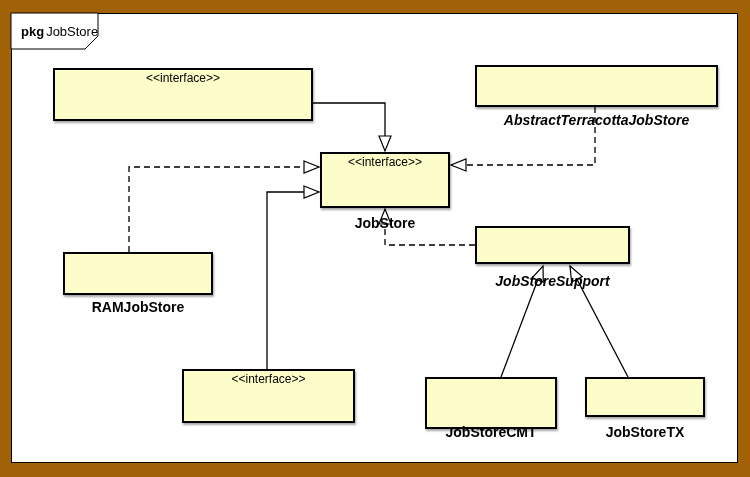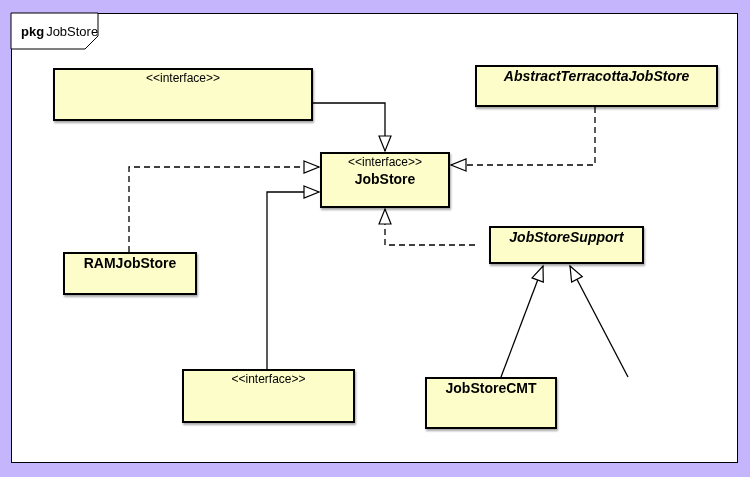--- a/index.html
+++ b/index.html
@@ -5,21 +5,21 @@
   html, body {
     margin: 0;
     padding: 0;
     background: #ffffff;
     font-family: "Liberation Sans", sans-serif;
   }
   .stage {
     position: relative;
     width: 750px;
     height: 477px;
-    background: #c4b5fd;
+    background: #a16207;
     overflow: hidden;
   }
   .frame {
     position: absolute;
     left: 11px; top: 13px;
     width: 727px; height: 450px;
     border: 1px solid #000;
     box-sizing: border-box;
     background: #ffffff;
     z-index: 0;
@@ -57,20 +57,21 @@
     line-height: 16px;
     font-weight: normal;
     text-align: center;
   }
   .cname {
     font-size: 14px;
     line-height: 18px;
     font-weight: bold;
     text-align: center;
     white-space: nowrap;
+    margin-top: 44px;
   }
   .abstract { font-style: italic; }
 </style>
 </head>
 <body>
 
 <div class="stage">
 
   <div class="frame"></div>
 
@@ -108,30 +109,33 @@
 
   <div class="node" style="left:475px; top:65px; width:243px; height:42px;">
     <div class="cname abstract">AbstractTerracottaJobStore</div>
   </div>
 
   <div class="node" style="left:320px; top:152px; width:130px; height:56px;">
     <div class="stereo">&lt;&lt;interface&gt;&gt;</div>
     <div class="cname">JobStore</div>
   </div>
 
-  <div class="node" style="left:63px; top:252px; width:134px; height:43px;">
+  <div class="node" style="left:63px; top:252px; width:150px; height:43px;">
     <div class="cname">RAMJobStore</div>
   </div>
 
-  <div class="node" style="left:489px; top:226px; width:155px; height:38px;">
+  <div class="node" style="left:475px; top:226px; width:155px; height:38px;">
     <div class="cname abstract">JobStoreSupport</div>
   </div>
 
   <div class="node" style="left:182px; top:369px; width:173px; height:54px;">
     <div class="stereo">&lt;&lt;interface&gt;&gt;</div>
   </div>
 
   <div class="node" style="left:425px; top:377px; width:132px; height:52px;">
     <div class="cname">JobStoreCMT</div>
   </div>
 
+  <div class="node" style="left:585px; top:377px; width:120px; height:40px;">
+    <div class="cname">JobStoreTX</div>
+  </div>
 
 </div>
 
 </body></html>

